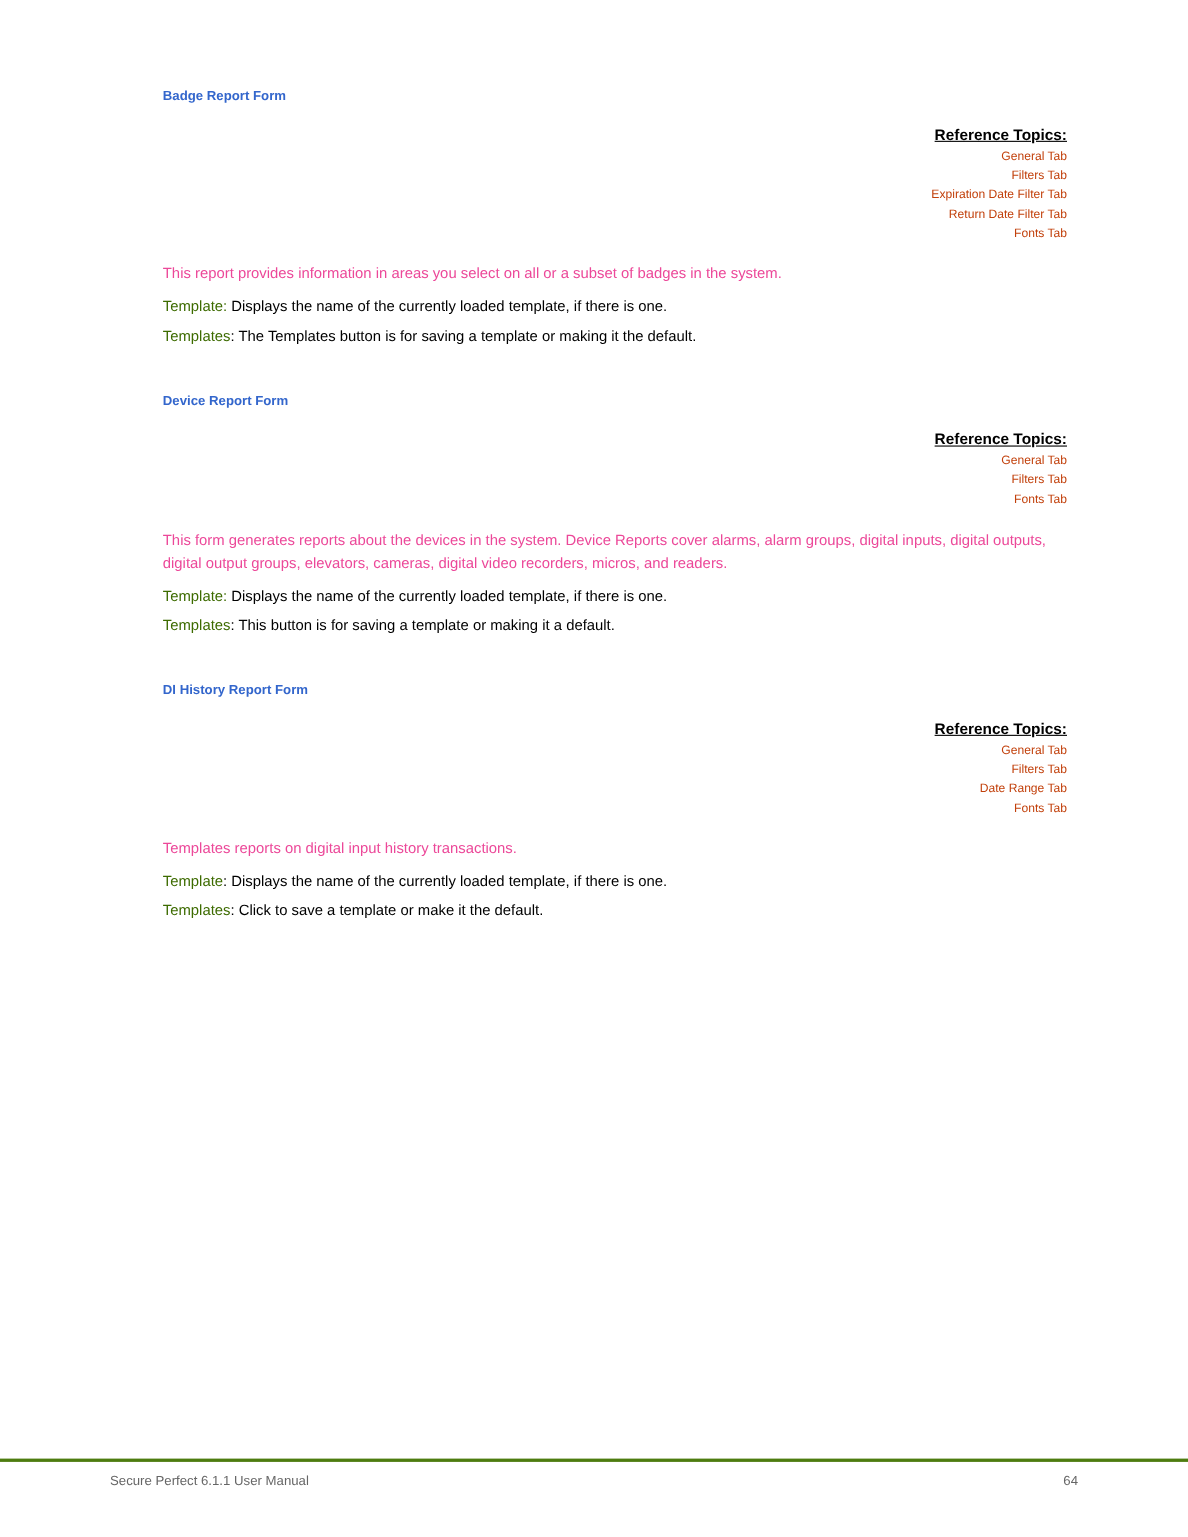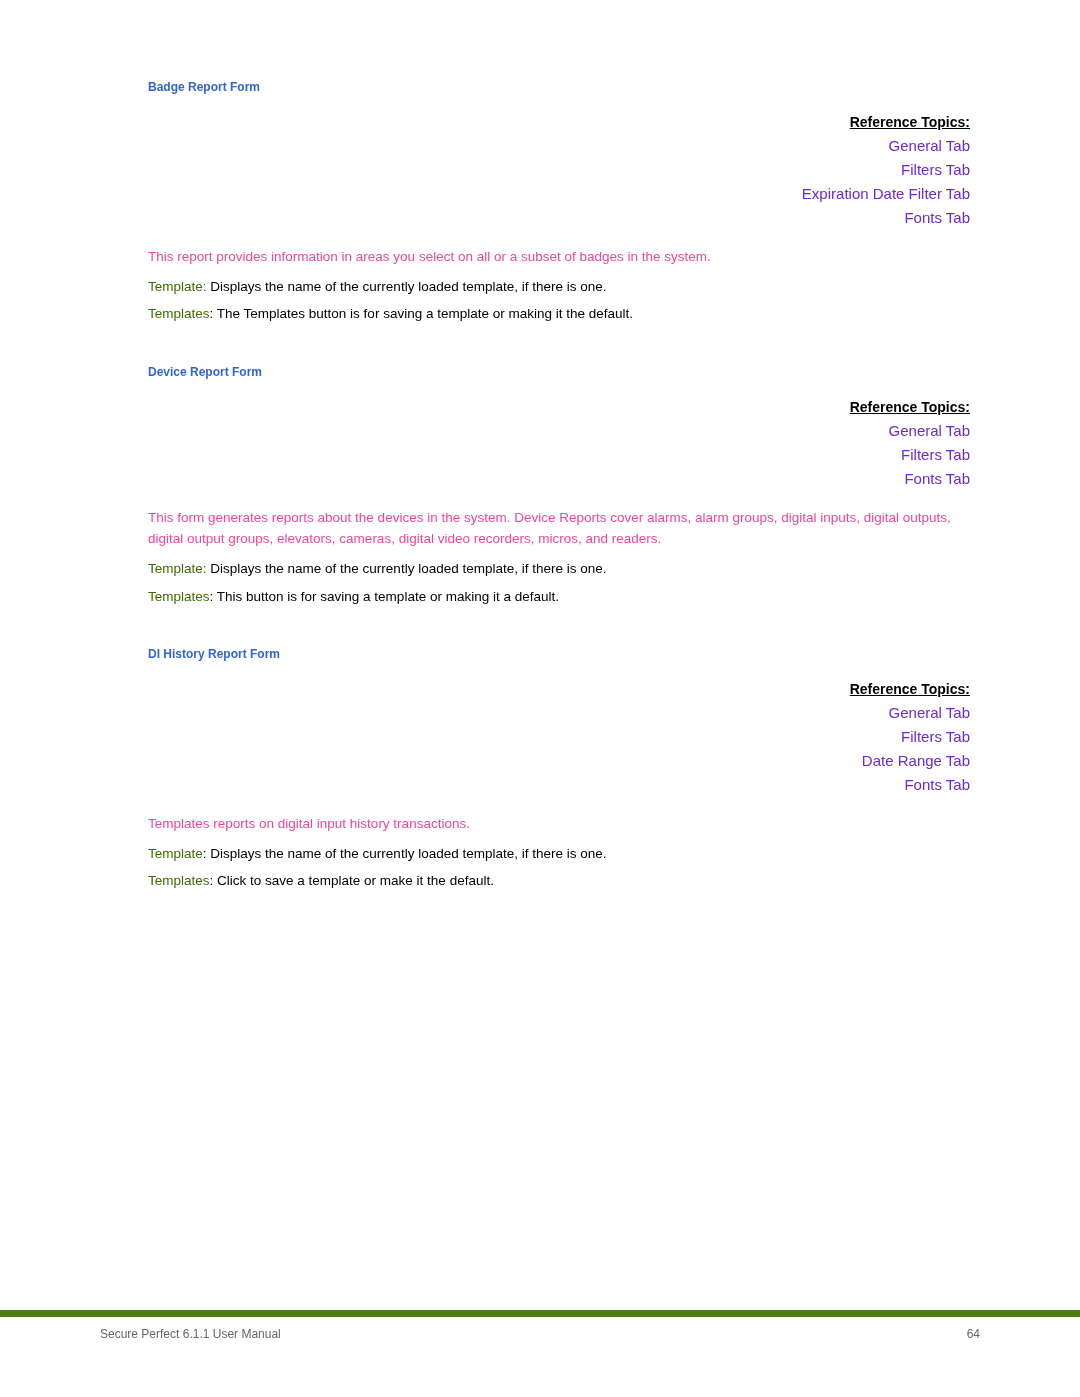--- a/index.html
+++ b/index.html
@@ -45,22 +45,22 @@
     .reference-label {
       font-weight: bold;
       font-size: 14px;
       color: #000000;
       margin-bottom: 4px;
       text-decoration: underline;
     }
 
     .reference-link {
       display: block;
-      color: #6d28d9;
-      font-size: 15px;
+      color: #c2410c;
+      font-size: 11px;
       line-height: 1.6;
       text-decoration: none;
     }
 
     .body-text {
       font-size: 13.5px;
       color: #ec4899;
       line-height: 1.6;
       margin-bottom: 8px;
     }
@@ -75,22 +75,22 @@
     .body-text-bold .label-bold {
       font-weight: normal;
       color: #3d6b00;
     }
 
     .footer {
       position: absolute;
       bottom: 40px;
       left: 0;
       right: 0;
-      padding: 16px 100px;
-      border-top: 7px solid #4d7c0f;
+      padding: 4px 100px;
+      border-top: 3px solid #4d7c0f;
       display: flex;
       justify-content: space-between;
       align-items: center;
       padding-top: 10px;
     }
 
     .footer-text {
       font-size: 12px;
       color: #666666;
     }
@@ -106,20 +106,21 @@
 <div class="page-container">
 
   <div class="section">
     <div class="section-title">Badge Report Form</div>
 
     <div class="reference-block">
       <div class="reference-label">Reference Topics:</div>
       <a class="reference-link">General Tab</a>
       <a class="reference-link">Filters Tab</a>
       <a class="reference-link">Expiration Date Filter Tab</a>
+      <a class="reference-link">Return Date Filter Tab</a>
       <a class="reference-link">Fonts Tab</a>
     </div>
 
     <p class="body-text">This report provides information in areas you select on all or a subset of badges in the system.</p>
     <p class="body-text-bold">
       <span class="label-bold">Template:</span><span> Displays the name of the currently loaded template, if there is one.</span>
     </p>
     <p class="body-text-bold">
       <span class="label-bold">Templates</span><span>: The Templates button is for saving a template or making it the default.</span>
     </p>

